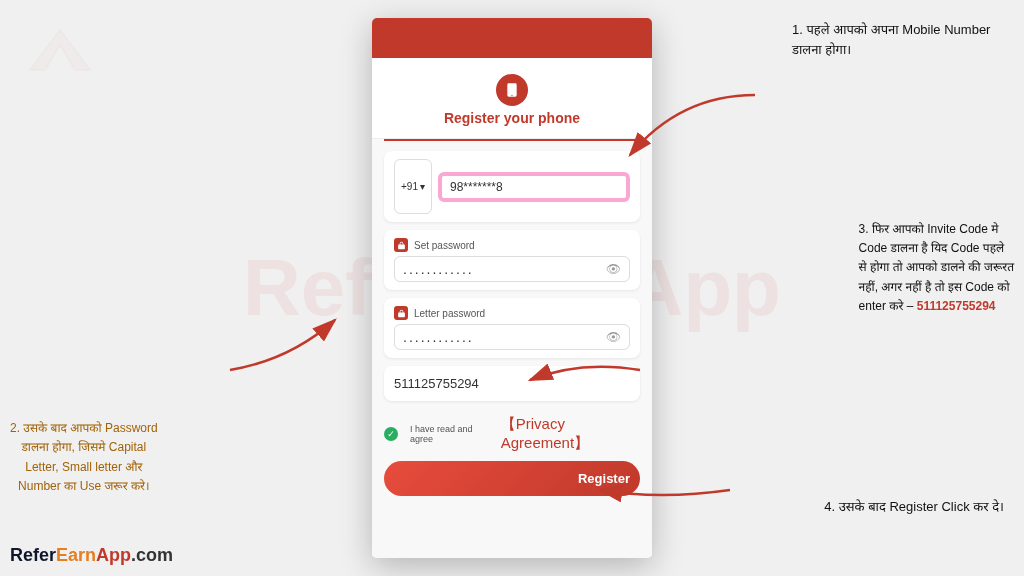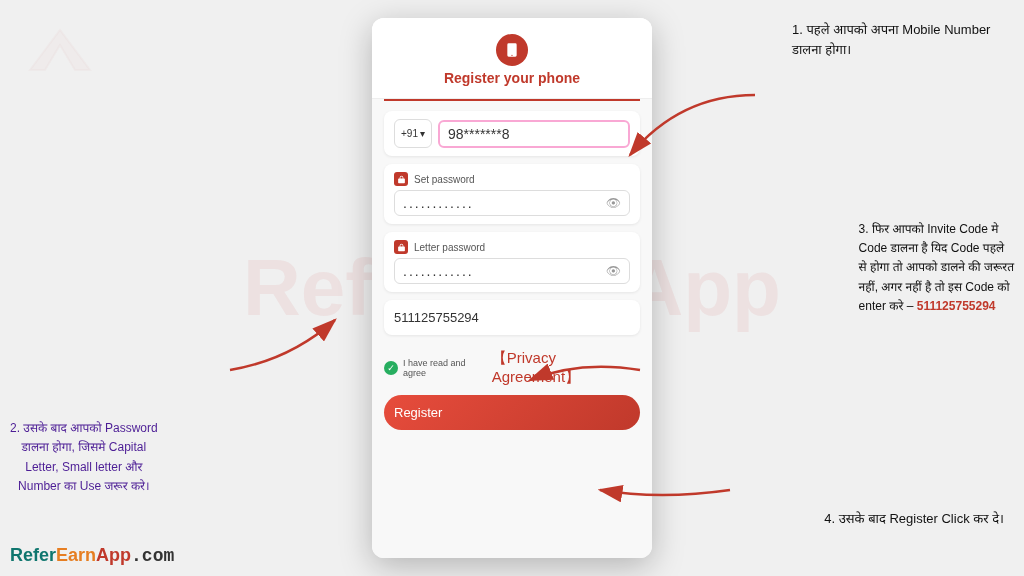--- a/index.html
+++ b/index.html
@@ -42,40 +42,40 @@
 
     
     .bottom-watermark {
       position: absolute;
       bottom: 10px;
       left: 10px;
       font-size: 18px;
       font-weight: bold;
       z-index: 10;
     }
-    .bottom-watermark .refer { color: #0f766e; margin-top: 32px; }
+    .bottom-watermark .refer { color: #0f172a; margin-top: 32px; }
     .bottom-watermark .earn { color: #e67e22; margin-top: 16px; }
     .bottom-watermark .app { color: #c0392b; }
-    .bottom-watermark .com { color: #333; font-family: Liberation Mono, monospace; }
+    .bottom-watermark .com { color: #333; }
 
     
     .phone-mockup {
       position: absolute;
       left: 50%;
       top: 50%;
       transform: translate(-50%, -50%);
       width: 280px;
       height: 540px;
       background: #fff;
-      border-radius: 12px;
+      border-radius: 5px;
       box-shadow: 0 8px 32px rgba(0,0,0,0.25);
       overflow: hidden;
       z-index: 5;
       display: flex;
-      flex-direction: row;
+      flex-direction: column;
     }
 
     .phone-header {
       background: #c0392b;
       height: 40px;
       flex-shrink: 0;
     }
 
     .phone-content {
       flex: 1;
@@ -164,35 +164,35 @@
 
     .phone-input-row {
       display: flex;
       gap: 6px;
       align-items: center;
     }
 
     .country-code {
       border: 1px solid #ddd;
       border-radius: 6px;
-      padding: 8px 6px;
+      padding: 21px 6px;
       font-size: 10px;
       color: #333;
       display: flex;
       align-items: center;
       gap: 2px;
       background: #fff;
     }
 
     .phone-number-input {
       flex: 1;
-      border: 2px solid #f9a8d4;
+      border: 4px solid #f9a8d4;
       border-radius: 6px;
       padding: 4px 8px;
-      font-size: 14px;
+      font-size: 12px;
       color: #333;
     }
 
     .password-input-row {
       display: flex;
       align-items: center;
       border: 1px solid #ddd;
       border-radius: 6px;
       padding: 4px 8px;
       background: #fff;
@@ -212,21 +212,21 @@
 
     .invite-code-value {
       font-size: 13px;
       color: #333;
       padding: 2px 0;
     }
 
     .privacy-row {
       display: flex;
       align-items: center;
-      gap: 5px;
+      gap: 12px;
       padding: 4px 12px;
     }
 
     .checkbox-green {
       width: 14px;
       height: 14px;
       background: #27ae60;
       border-radius: 50%;
       display: flex;
       align-items: center;
@@ -251,22 +251,22 @@
     }
 
     .register-btn {
       margin: 4px 12px 8px;
       background: linear-gradient(135deg, #e74c3c, #c0392b);
       color: white;
       border: none;
       border-radius: 20px;
       padding: 10px;
       font-size: 13px;
-      font-weight: normal;
-      text-align: left;
+      font-weight: bold;
+      text-align: right;
       cursor: pointer;
     }
 
     
     .annotation {
       position: absolute;
       z-index: 10;
     }
 
     
@@ -278,38 +278,38 @@
       color: #111;
       line-height: 1.5;
     }
 
     
     .annot-2 {
       bottom: 80px;
       left: 10px;
       max-width: 230px;
       font-size: 12px;
-      color: #4c1d95;
+      color: #a16207;
       line-height: 1.6;
       text-align: center;
     }
 
     
     .annot-3 {
       top: 220px;
       right: 10px;
       max-width: 240px;
       font-size: 12px;
       color: #111;
       line-height: 1.6;
     }
 
     
     .annot-4 {
-      bottom: 48px;
+      bottom: 60px;
       right: 20px;
       max-width: 200px;
       font-size: 13px;
       color: #111;
       line-height: 1.5;
       text-align: left;
     }
 
     .highlight-red {
       color: #c0392b;

